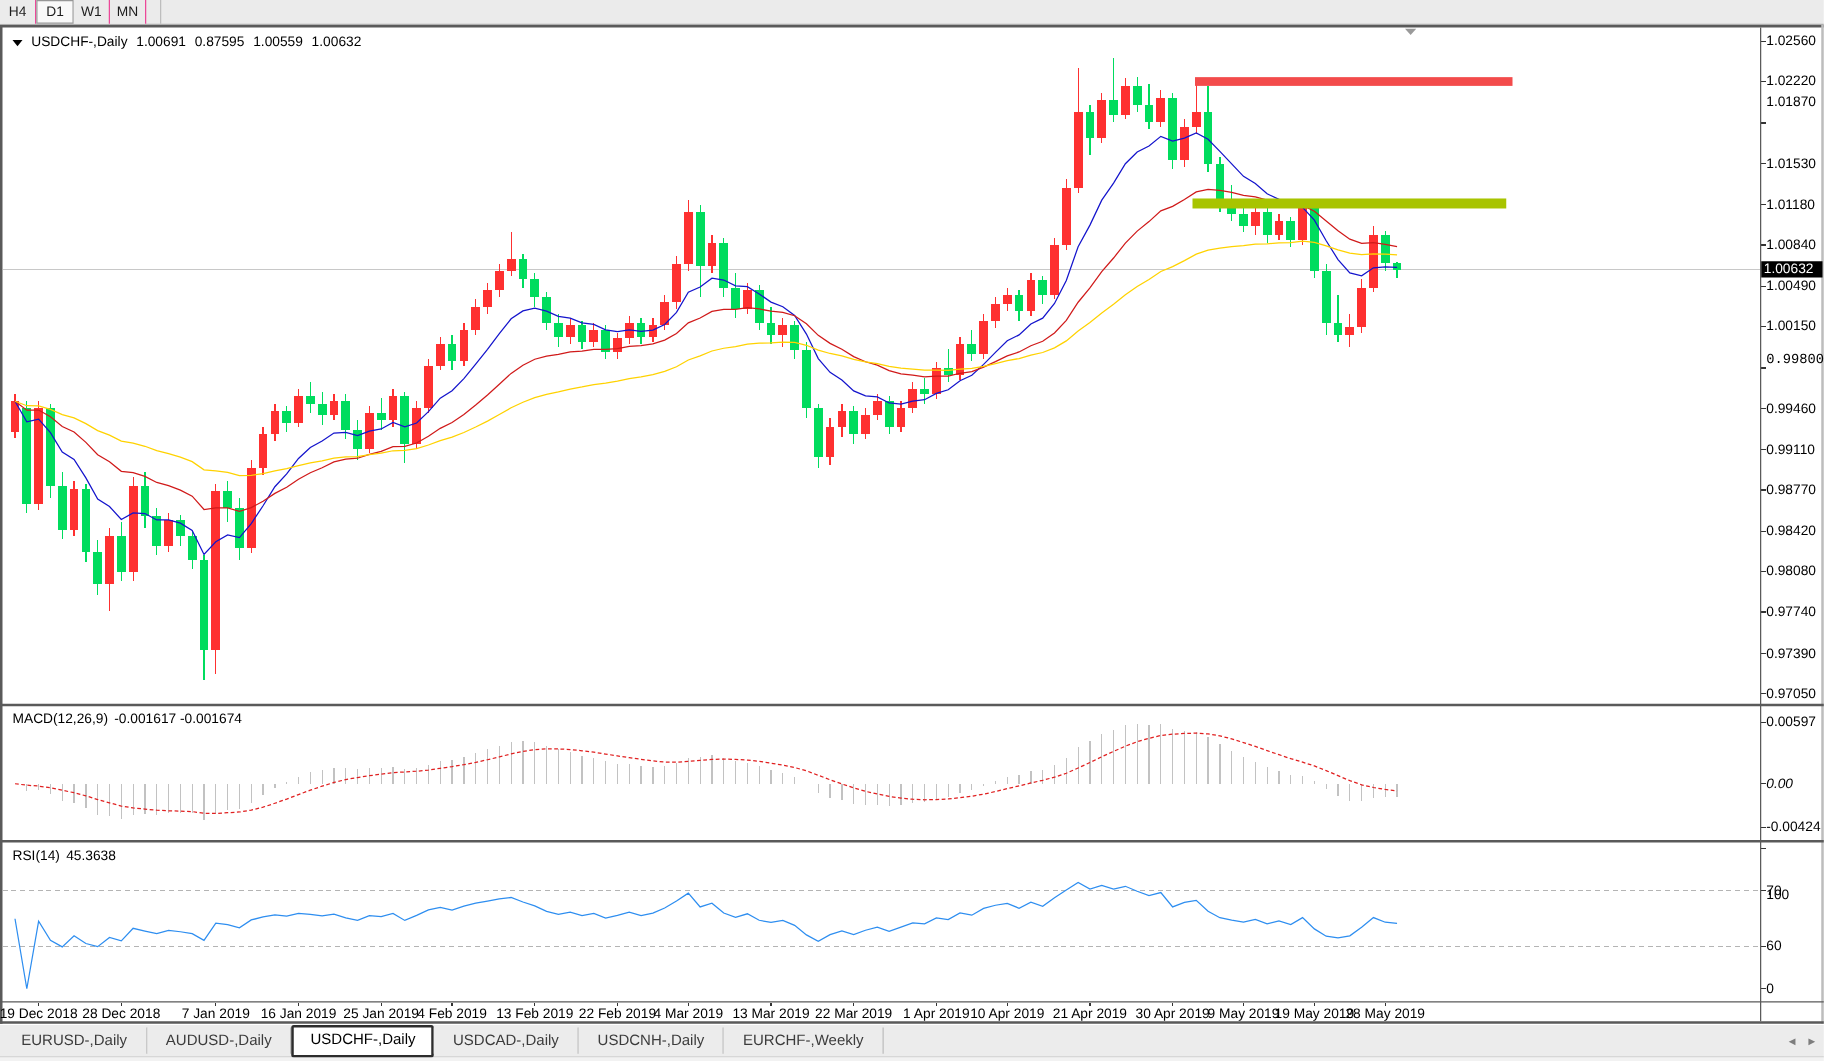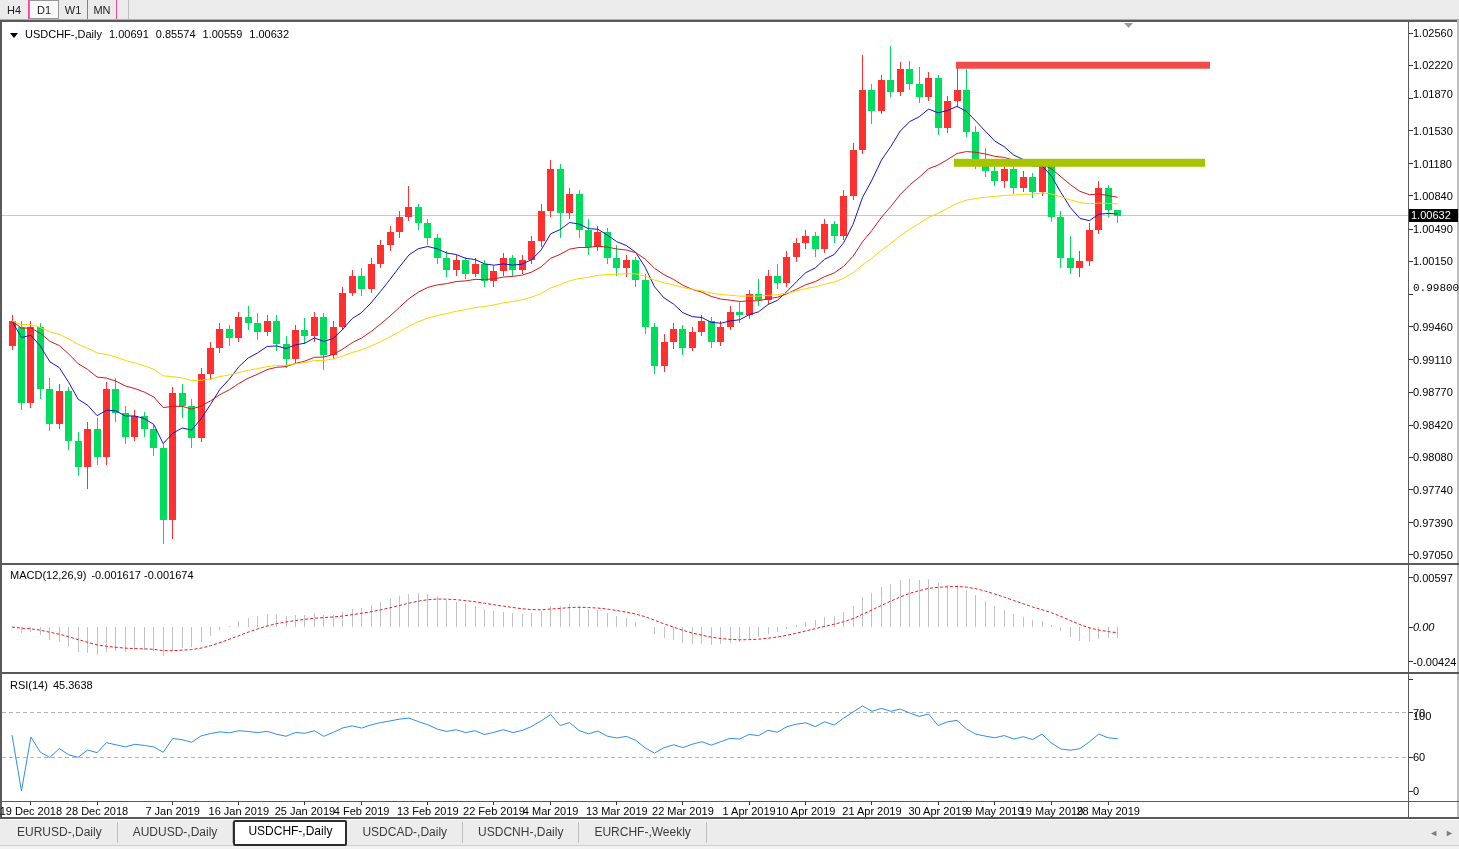--- a/index.html
+++ b/index.html
@@ -472,34 +472,34 @@
 <div class="hline" style="left:0;top:20px;width:1459px;height:2px"></div>
 <div class="vline" style="left:0;top:20px;width:2px;height:799px"></div>
 <div class="vline" style="left:1457px;top:20px;width:2px;height:799px;background:#bdbdbd"></div>
 <div class="vline" style="left:1408px;top:22px;width:1px;height:795px;background:#5a5a5a"></div>
 <div class="hline" style="left:0;top:563px;width:1459px;height:2px"></div>
 <div class="hline" style="left:0;top:672px;width:1459px;height:2px"></div>
 <div class="hline" style="left:0;top:801px;width:1459px;height:1px"></div>
 <div class="hline" style="left:0;top:817px;width:1459px;height:2px"></div>
 
 <div id="chart-title">
-  <span class="tri-down"></span><span>USDCHF-,Daily</span><span>1.00691</span><span>0.85574</span><span>1.00559</span><span>1.00632</span>
+  <span class="tri-down"></span><span>USDCHF-,Daily</span><span>1.00691</span><span>0.87595</span><span>1.00559</span><span>1.00632</span>
 </div>
 
 <div class="pane-label" style="left:10px;top:569px">
   <span>MACD(12,26,9)</span><span>-0.001617 -0.001674</span>
 </div>
 <div class="pane-label" style="left:10px;top:679px">
   <span>RSI(14)</span><span>45.3638</span>
 </div>
 
 <div id="axis-labels">
     <div class="axlabel" style="top: 27px;">1.02560</div>
     <div class="axlabel" style="top: 59.2092px;">1.02220</div>
-    <div class="axlabel" style="top: 88px;">1.01870</div>
+    <div class="axlabel" style="top: 76px;">1.01870</div>
     <div class="axlabel" style="top: 124.575px;">1.01530</div>
     <div class="axlabel" style="top: 157.731px;">1.01180</div>
     <div class="axlabel" style="top: 189.941px;">1.00840</div>
     <div class="axlabel" style="top: 223.097px;">1.00490</div>
     <div class="axlabel" style="top: 255.306px;">1.00150</div>
     <div class="axlabel" style="top: 282px; font-family: Liberation Mono, monospace;">0.99800</div>
     <div class="axlabel" style="top: 320.672px;">0.99460</div>
     <div class="axlabel" style="top: 353.828px;">0.99110</div>
     <div class="axlabel" style="top: 386.038px;">0.98770</div>
     <div class="axlabel" style="top: 419.194px;">0.98420</div>

